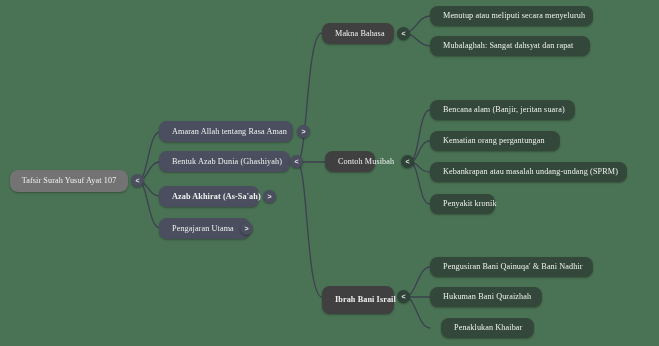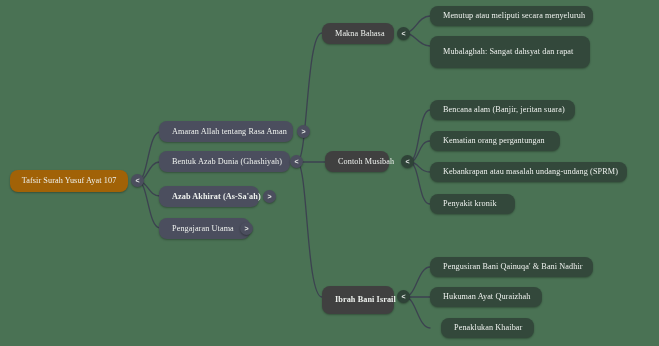--- a/index.html
+++ b/index.html
@@ -34,21 +34,21 @@
     letter-spacing: 0.1px;
     line-height: 1.1;
     padding: 0 13px;
     white-space: nowrap;
     box-shadow: 0 1px 2px rgba(0,0,0,0.30);
   }
   .node.slate {
     background: #4b4e5e;
   }
   .node.root {
-    background: #a16207;
+    background: #737373;
   }
   .node.green {
     background: #404040;
   }
   .node.greenleaf {
     background: #33483b;
   }
   .toggle {
     position: absolute;
     width: 13px;
@@ -137,57 +137,57 @@
     <span>&gt;</span>
   </div>
 
   <div class="node green" style="left:322px; top:23px; height:21px; width:72px;">
     <span>Makna Bahasa</span>
   </div>
   <div class="toggle green" style="left:397px; top:27px;">
     <span>&lt;</span>
   </div>
 
-  <div class="node green" style="left:325px; top:151px; height:21px; width:64px;">
+  <div class="node green" style="left:325px; top:151px; height:21px; width:50px;">
     <span>Contoh Musibah</span>
   </div>
   <div class="toggle green" style="left:401px; top:155px;">
     <span>&lt;</span>
   </div>
 
   <div class="node green" style="left:322px; top:286px; height:28px; width:72px;font-weight:bold;">
     <span>Ibrah Bani Israil</span>
   </div>
   <div class="toggle green" style="left:397px; top:290px;">
     <span>&lt;</span>
   </div>
 
   <div class="node greenleaf" style="left:430px; top:6px; height:20px; width:163px;">
     <span>Menutup atau meliputi secara menyeluruh</span>
   </div>
-  <div class="node greenleaf" style="left:430px; top:36px; height:32px; width:160px;">
+  <div class="node greenleaf" style="left:430px; top:36px; height:20px; width:160px;">
     <span>Mubalaghah: Sangat dahsyat dan rapat</span>
   </div>
 
   <div class="node greenleaf" style="left:430px; top:100px; height:20px; width:145px;">
     <span>Bencana alam (Banjir, jeritan suara)</span>
   </div>
   <div class="node greenleaf" style="left:430px; top:131px; height:20px; width:130px;">
     <span>Kematian orang pergantungan</span>
   </div>
   <div class="node greenleaf" style="left:430px; top:162px; height:20px; width:197px;">
     <span>Kebankrapan atau masalah undang-undang (SPRM)</span>
   </div>
-  <div class="node greenleaf" style="left:430px; top:194px; height:20px; width:85px;">
+  <div class="node greenleaf" style="left:430px; top:194px; height:20px; width:65px;">
     <span>Penyakit kronik</span>
   </div>
 
   <div class="node greenleaf" style="left:430px; top:257px; height:20px; width:163px;">
     <span>Pengusiran Bani Qainuqa' &amp; Bani Nadhir</span>
   </div>
   <div class="node greenleaf" style="left:430px; top:287px; height:20px; width:112px;">
-    <span>Hukuman Ayat Quraizhah</span>
+    <span>Hukuman Bani Quraizhah</span>
   </div>
   <div class="node greenleaf" style="left:441px; top:318px; height:20px; width:93px;">
     <span>Penaklukan Khaibar</span>
   </div>
 
 </div>
 
 </body></html>

